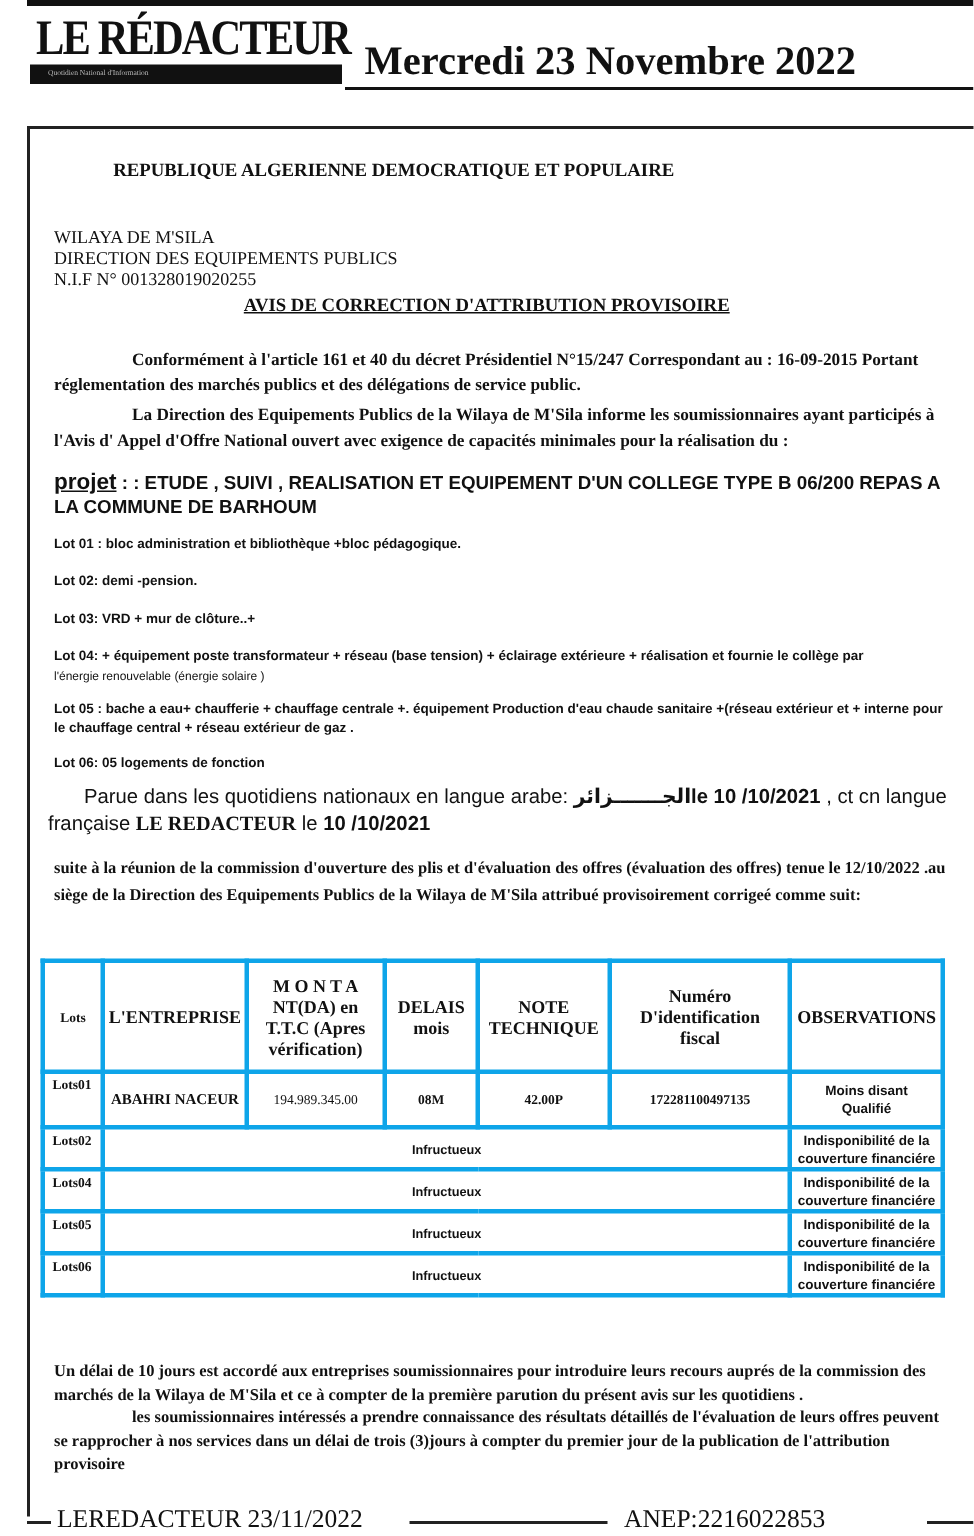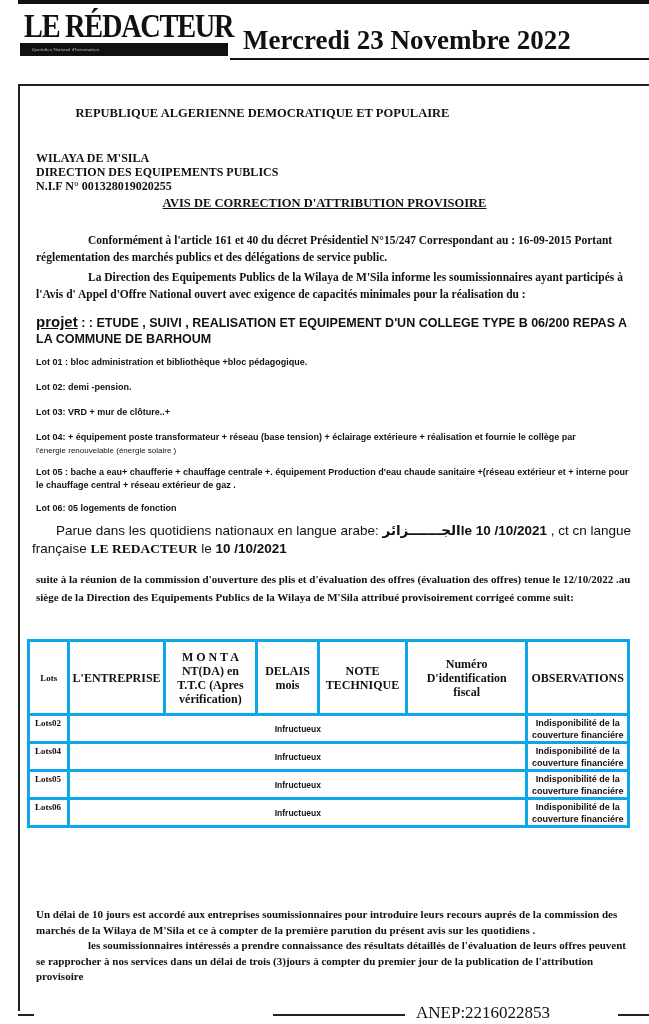--- a/index.html
+++ b/index.html
@@ -15,21 +15,21 @@
     .logo-band { position: absolute; left: 0; top: 37px; width: 208px; height: 13px; background: #111; color: #bbb; font-family: "Liberation Serif", serif; font-size: 5px; line-height: 13px; padding-left: 12px; box-sizing: border-box; white-space: nowrap; overflow: hidden; }
     .date-title { position: absolute; left: 243px; top: 25px; font-family: "Liberation Serif", serif; font-weight: bold; font-size: 27px; white-space: nowrap; color: #111; }
     .mast-rule { position: absolute; left: 230px; top: 58px; width: 419px; height: 2px; background: #111; }
 
     
     .frame { position: absolute; left: 18px; top: 84px; width: 640px; height: 927px; border-left: 2px solid #222; border-top: 2px solid #222; box-sizing: border-box; }
 
     .t { position: absolute; white-space: nowrap; }
     .center { text-align: center; }
     .hdr-rep { left: 0; width: 525px; top: 106px; font-size: 12.5px; font-weight: bold; }
-    .hdr-block { left: 36px; top: 151px; font-size: 12px; font-weight: bold; line-height: 14px; }
+    .hdr-block { left: 36px; top: 151px; font-size: 12px; font-weight: normal; line-height: 14px; }
     .avis { left: 0; width: 649px; top: 196px; font-size: 12.5px; font-weight: bold; text-decoration: underline; }
 
     .para { position: absolute; left: 36px; width: 590px; font-size: 11.5px; line-height: 17px; white-space: normal; }
     .indent { text-indent: 52px; }
 
     .projet { position: absolute; left: 36px; top: 314px; width: 600px; font-size: 12.5px; font-weight: bold; line-height: 16px; }
     .projet .plabel { font-size: 15px; text-decoration: underline; }
     .lot { position: absolute; left: 36px; width: 600px; font-size: 9px; font-weight: bold; line-height: 13px; }
     .lot .small { font-weight: normal; font-size: 8px; }
 
@@ -110,20 +110,29 @@
   <tbody>
       <tr style="height:74px;">
     <th class="lothead" style="width:46px;">Lots</th>
     <th style="width:99px;">L'ENTREPRISE</th>
     <th style="width:97px; padding:0 6px;">M O N T A NT(DA) en T.T.C (Apres vérification)</th>
     <th style="width:60px; padding:0 4px;">DELAIS mois</th>
     <th style="width:82px; padding:0 4px;">NOTE TECHNIQUE</th>
     <th style="width:112px; padding:0 12px;">Numéro D'identification fiscal</th>
     <th style="width:107px;">OBSERVATIONS</th>
   </tr>
+  <tr style="height:37px;">
+    <td class="lotcell">Lots01</td>
+    <td class="cellv" style="font-size:10px;">ABAHRI NACEUR</td>
+    <td class="cellv" style="font-weight:normal;">194.989.345.00</td>
+    <td class="cellv">08M</td>
+    <td class="cellv">42.00P</td>
+    <td class="cellv">172281100497135</td>
+    <td class="obs" style="padding:0 18px;">Moins disant Qualifié</td>
+  </tr>
   <tr style="height:28px;">
     <td class="lotcell">Lots02</td>
     <td class="infr" colspan="5">Infructueux</td>
     <td class="obs">Indisponibilité de la couverture financiére</td>
   </tr>
   <tr style="height:28px;">
     <td class="lotcell">Lots04</td>
     <td class="infr" colspan="5">Infructueux</td>
     <td class="obs">Indisponibilité de la couverture financiére</td>
   </tr>
@@ -140,16 +149,17 @@
 </tbody>
   </table>
 
 <div class="closing serif">
   <div>Un délai de 10 jours est accordé aux entreprises soumissionnaires pour introduire leurs recours auprés de la commission des marchés de la Wilaya de M'Sila et ce à compter de la première parution du présent avis sur les quotidiens .</div>
   <div style="text-indent:52px;">les soumissionnaires intéressés a prendre connaissance des résultats détaillés de l'évaluation de leurs offres peuvent  se rapprocher à nos services dans un délai de  trois (3)jours à  compter du premier jour de la publication de l'attribution provisoire</div>
 </div>
 
 <div class="footer">
   <div class="foot-rule1"></div>
+  <div class="foot-left">LEREDACTEUR 23/11/2022</div>
   <div class="foot-rule2"></div>
   <div class="foot-right">ANEP:2216022853</div>
   <div class="foot-rule3"></div>
 </div>
 
 </body></html>

